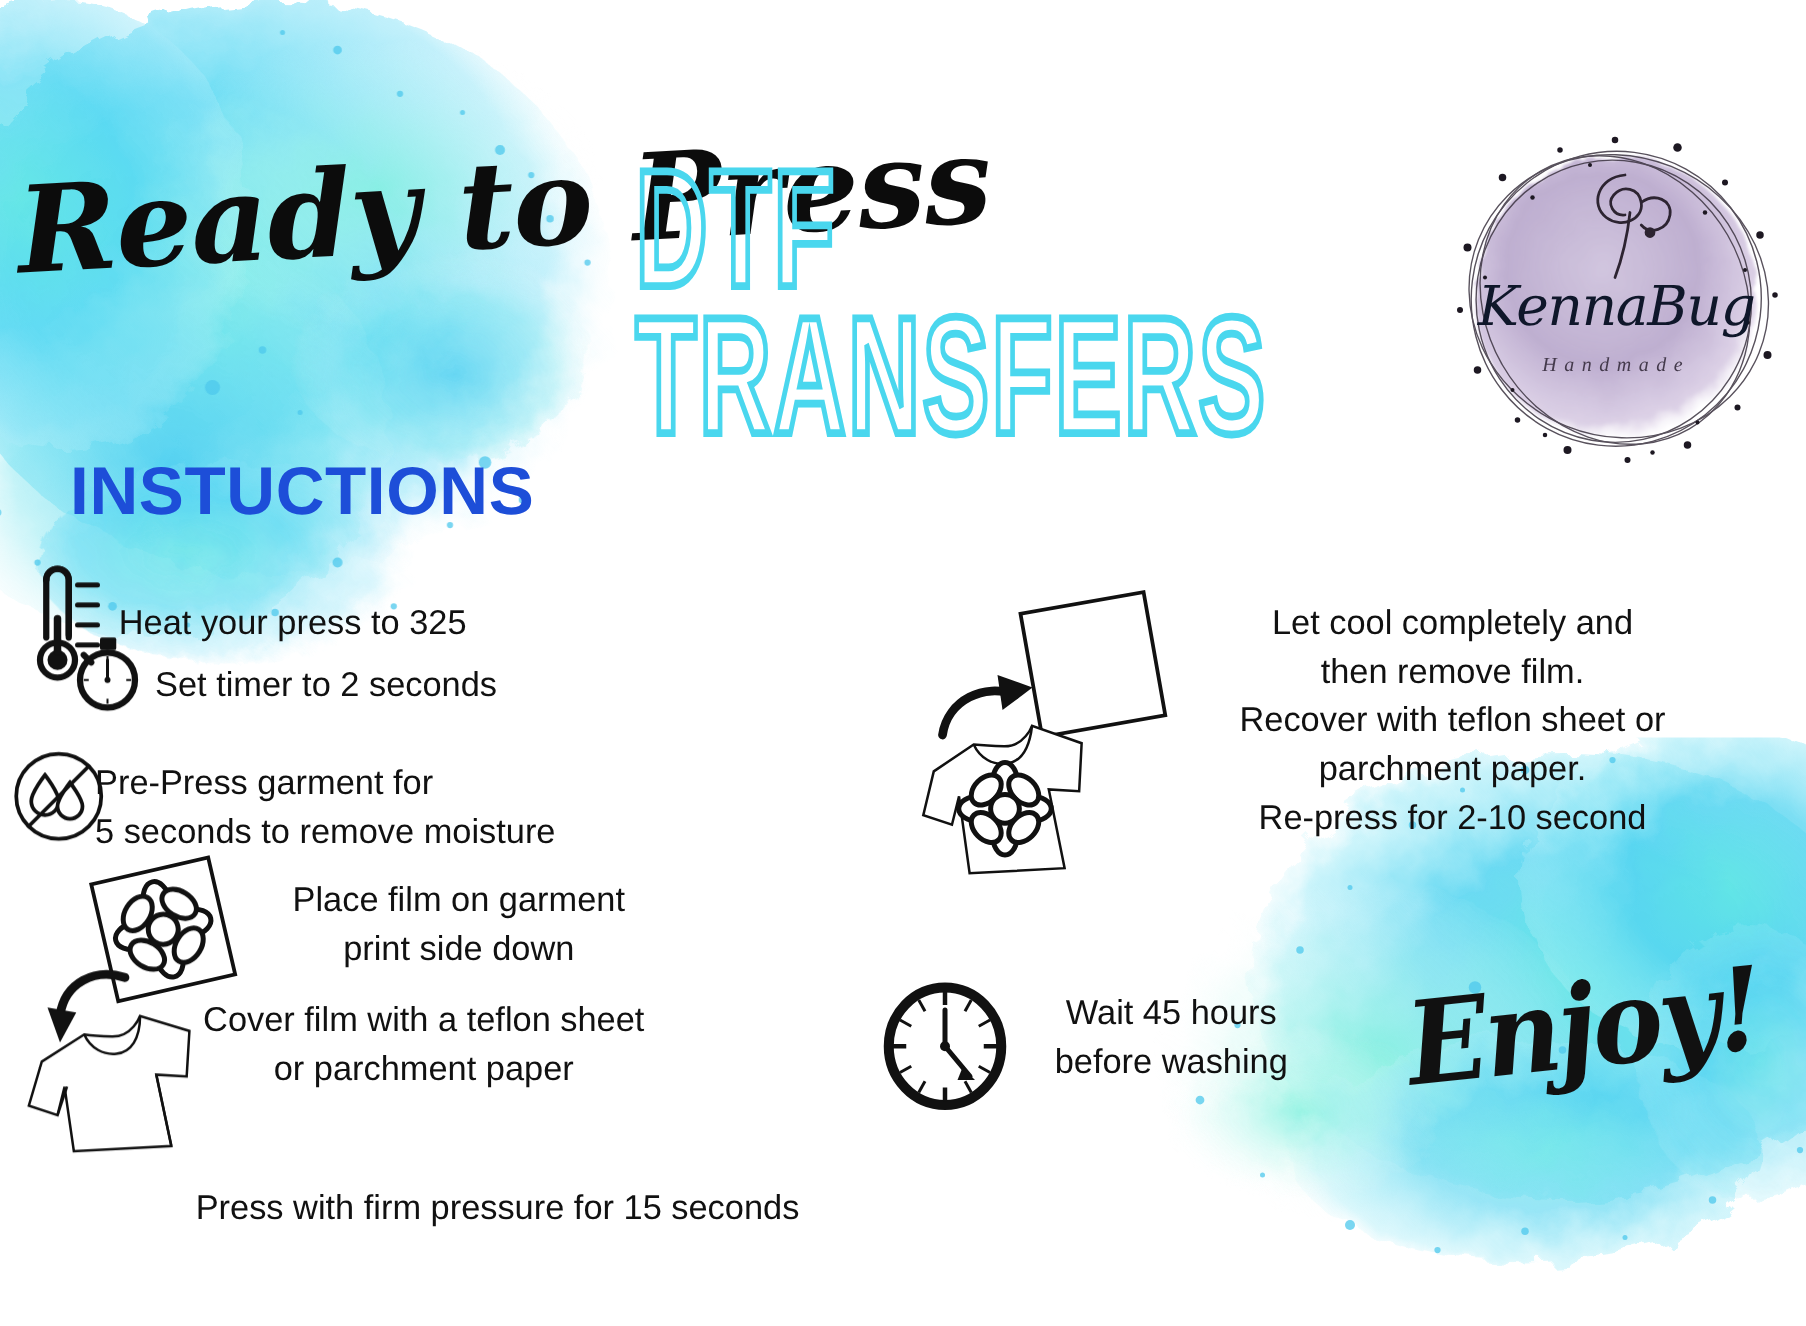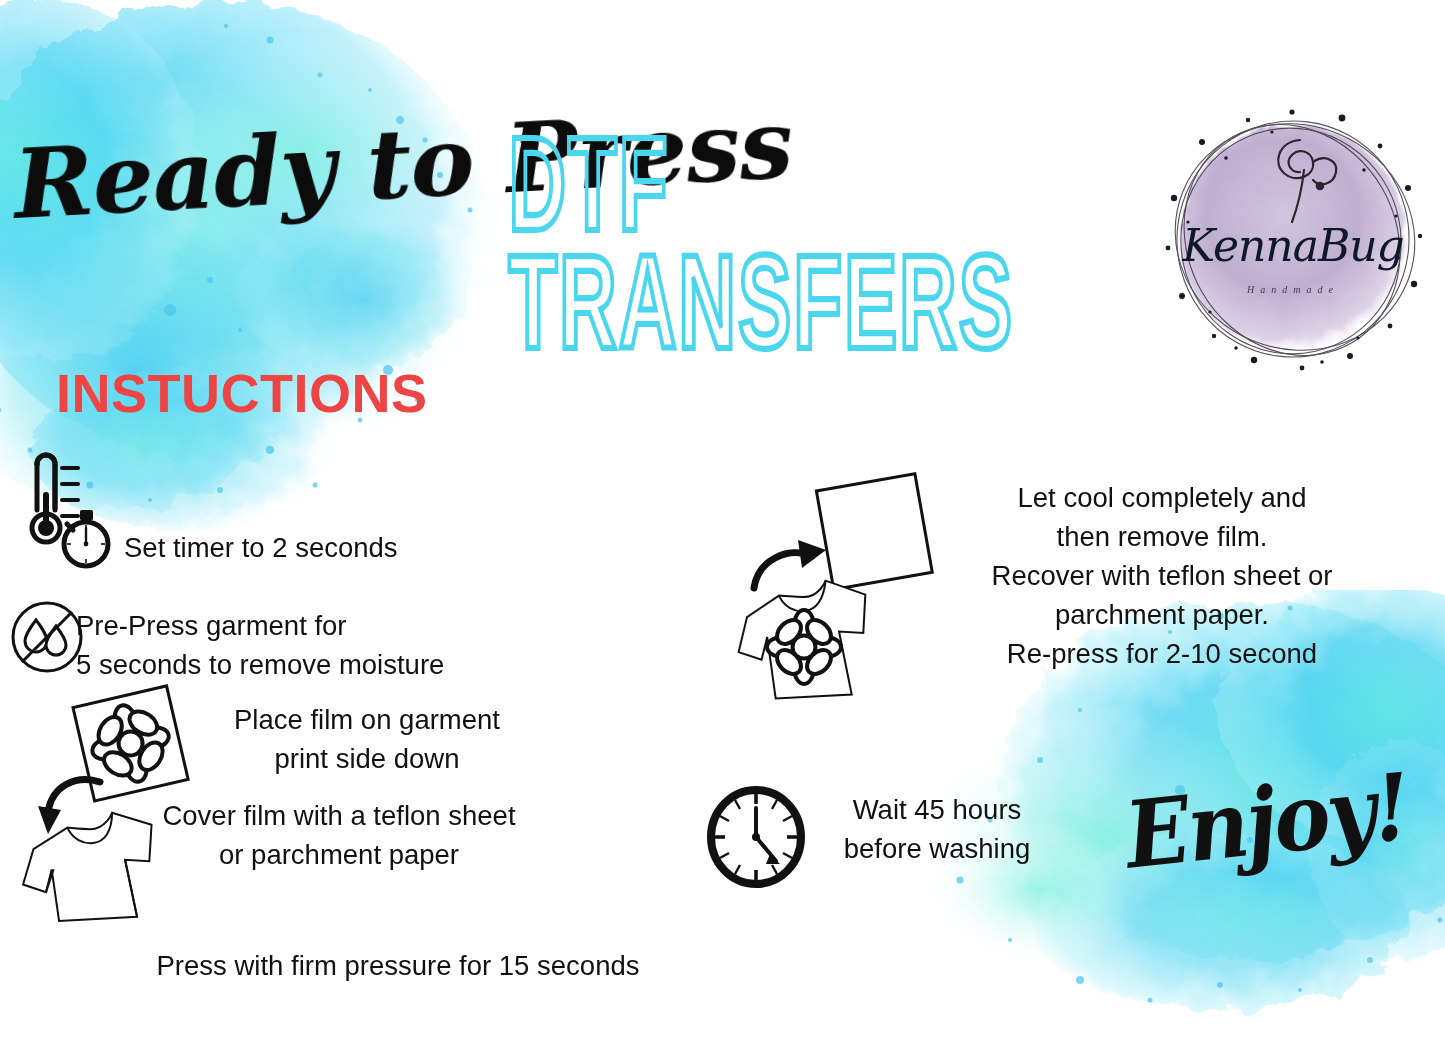--- a/index.html
+++ b/index.html
@@ -30,21 +30,21 @@
     letter-spacing:2px;
     transform:scaleY(1.55) scaleX(.93);
     transform-origin:center top;
   }
   #dtf-1{font-size:86px;}
   #dtf-2{font-size:86px;margin-top:46px;}
 
   
   #instructions-heading{
     position:absolute;left:56px;top:362px;
-    font-size:54px;font-weight:700;color:#ef4444;
+    font-size:54px;font-weight:700;color:#1d4ed8;
     letter-spacing:.5px;
     font-family:"Liberation Sans",sans-serif;
   }
 
   
   .btxt{
     position:absolute;
     font-family:"Liberation Sans",sans-serif;
     font-size:27.5px;color:#111;line-height:1.42;
     white-space:pre-line;
@@ -54,21 +54,21 @@
 
   
   #logo{position:absolute;left:1152px;top:98px;width:282px;height:282px;}
   #logo svg{display:block;}
   .logo-script{
     position:absolute;
     font-family:"DejaVu Serif",serif;font-style:italic;
     color:#0f172a;
   }
   #logo-name{left:0;top:122px;width:282px;text-align:center;font-size:44px;font-weight:400;letter-spacing:-1px;}
-  #logo-sub{left:0;top:186px;width:282px;text-align:center;font-size:10px;font-style:italic;
+  #logo-sub{left:0;top:186px;width:282px;text-align:center;font-size:16px;font-style:italic;
             letter-spacing:6px;color:#443a4c;font-family:"Liberation Serif",serif;}
 
   
   #enjoy{
     position:absolute;left:1126px;top:782px;
     font-family:"DejaVu Serif",serif;font-style:italic;font-weight:700;
     font-size:92px;color:#111;letter-spacing:-3px;
     transform:rotate(-6deg) scaleX(.92);
     transform-origin:left center;
   }
@@ -389,20 +389,21 @@
         <line x1="16" y1="32" x2="25" y2="37"></line>
           <line x1="31" y1="16" x2="36" y2="25"></line>
       </g>
       <line x1="52" y1="53" x2="52" y2="24" stroke="#111" stroke-width="4" stroke-linecap="round"></line>
       <path d="M52 53 L72 77" stroke="#111" stroke-width="4" stroke-linecap="round"></path>
       <path d="M66 70 L76 80 L62 80 Z" fill="#111"></path>
       <circle cx="52" cy="53" r="4" fill="#111"></circle>
     </svg>
   </div>
 
+  <div class="btxt lft" style="left:95px;top:478px;width:400px;">Heat your press to 325</div>
 
   <div class="btxt lft" style="left:124px;top:528px;width:420px;">Set timer to 2 seconds</div>
 
   <div class="btxt lft" style="left:76px;top:606px;width:520px;">Pre-Press garment for
 5 seconds to remove moisture</div>
 
   <div class="btxt ctr" style="left:182px;top:700px;width:370px;">Place film on garment
 print side down</div>
 
   <div class="btxt ctr" style="left:104px;top:796px;width:470px;">Cover film with a teflon sheet

